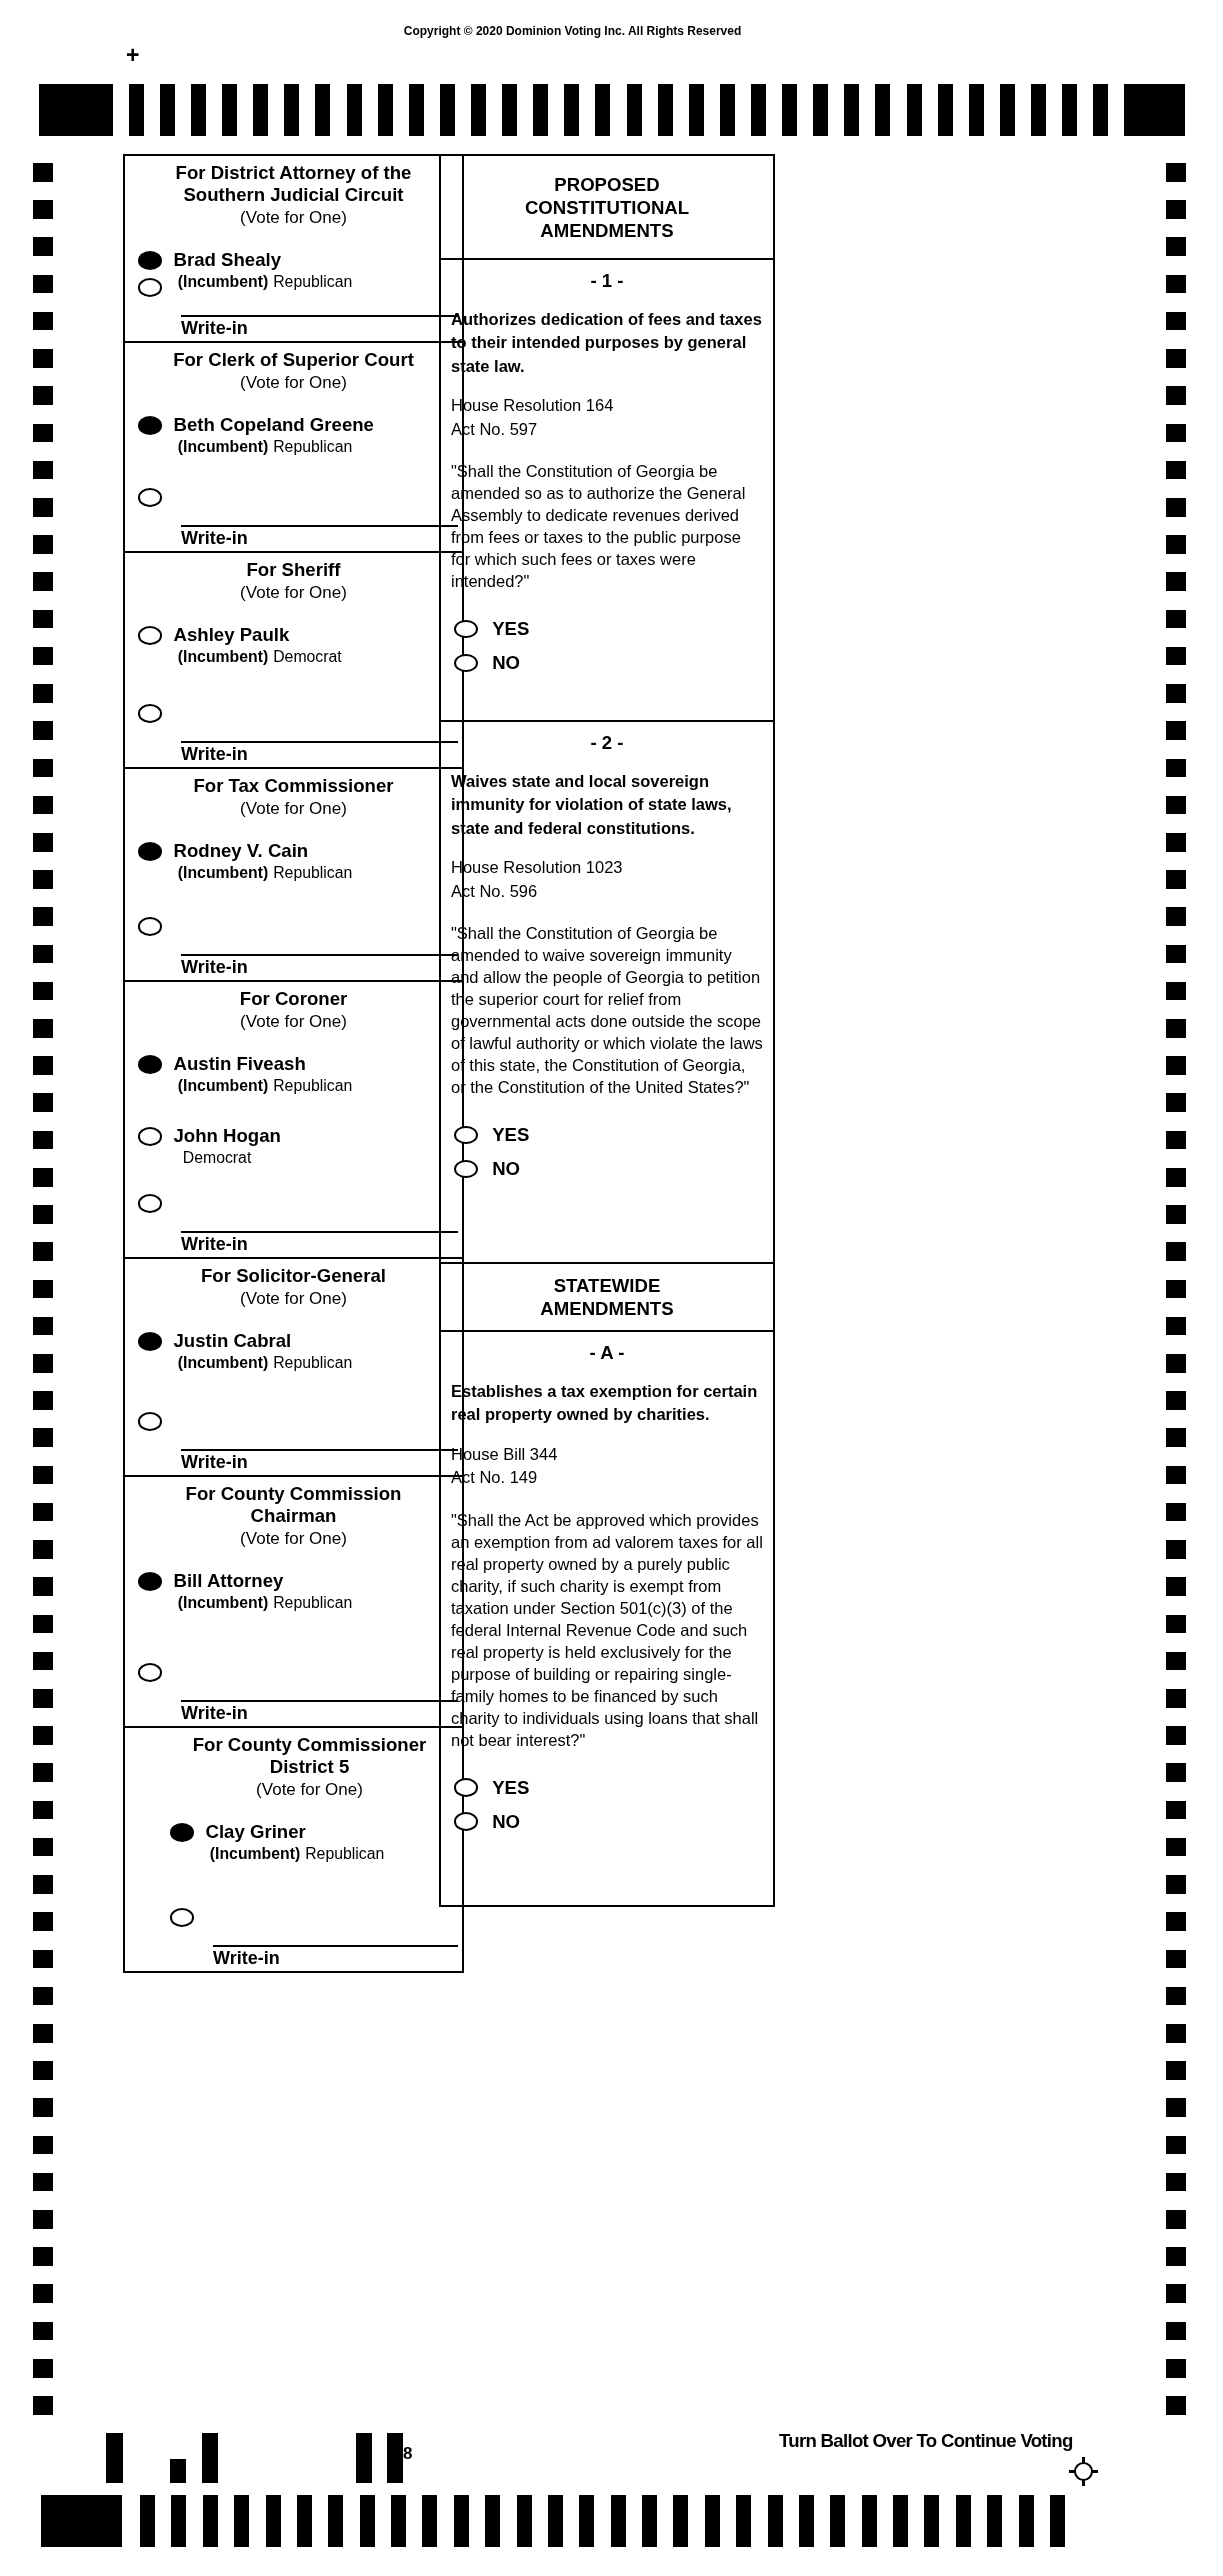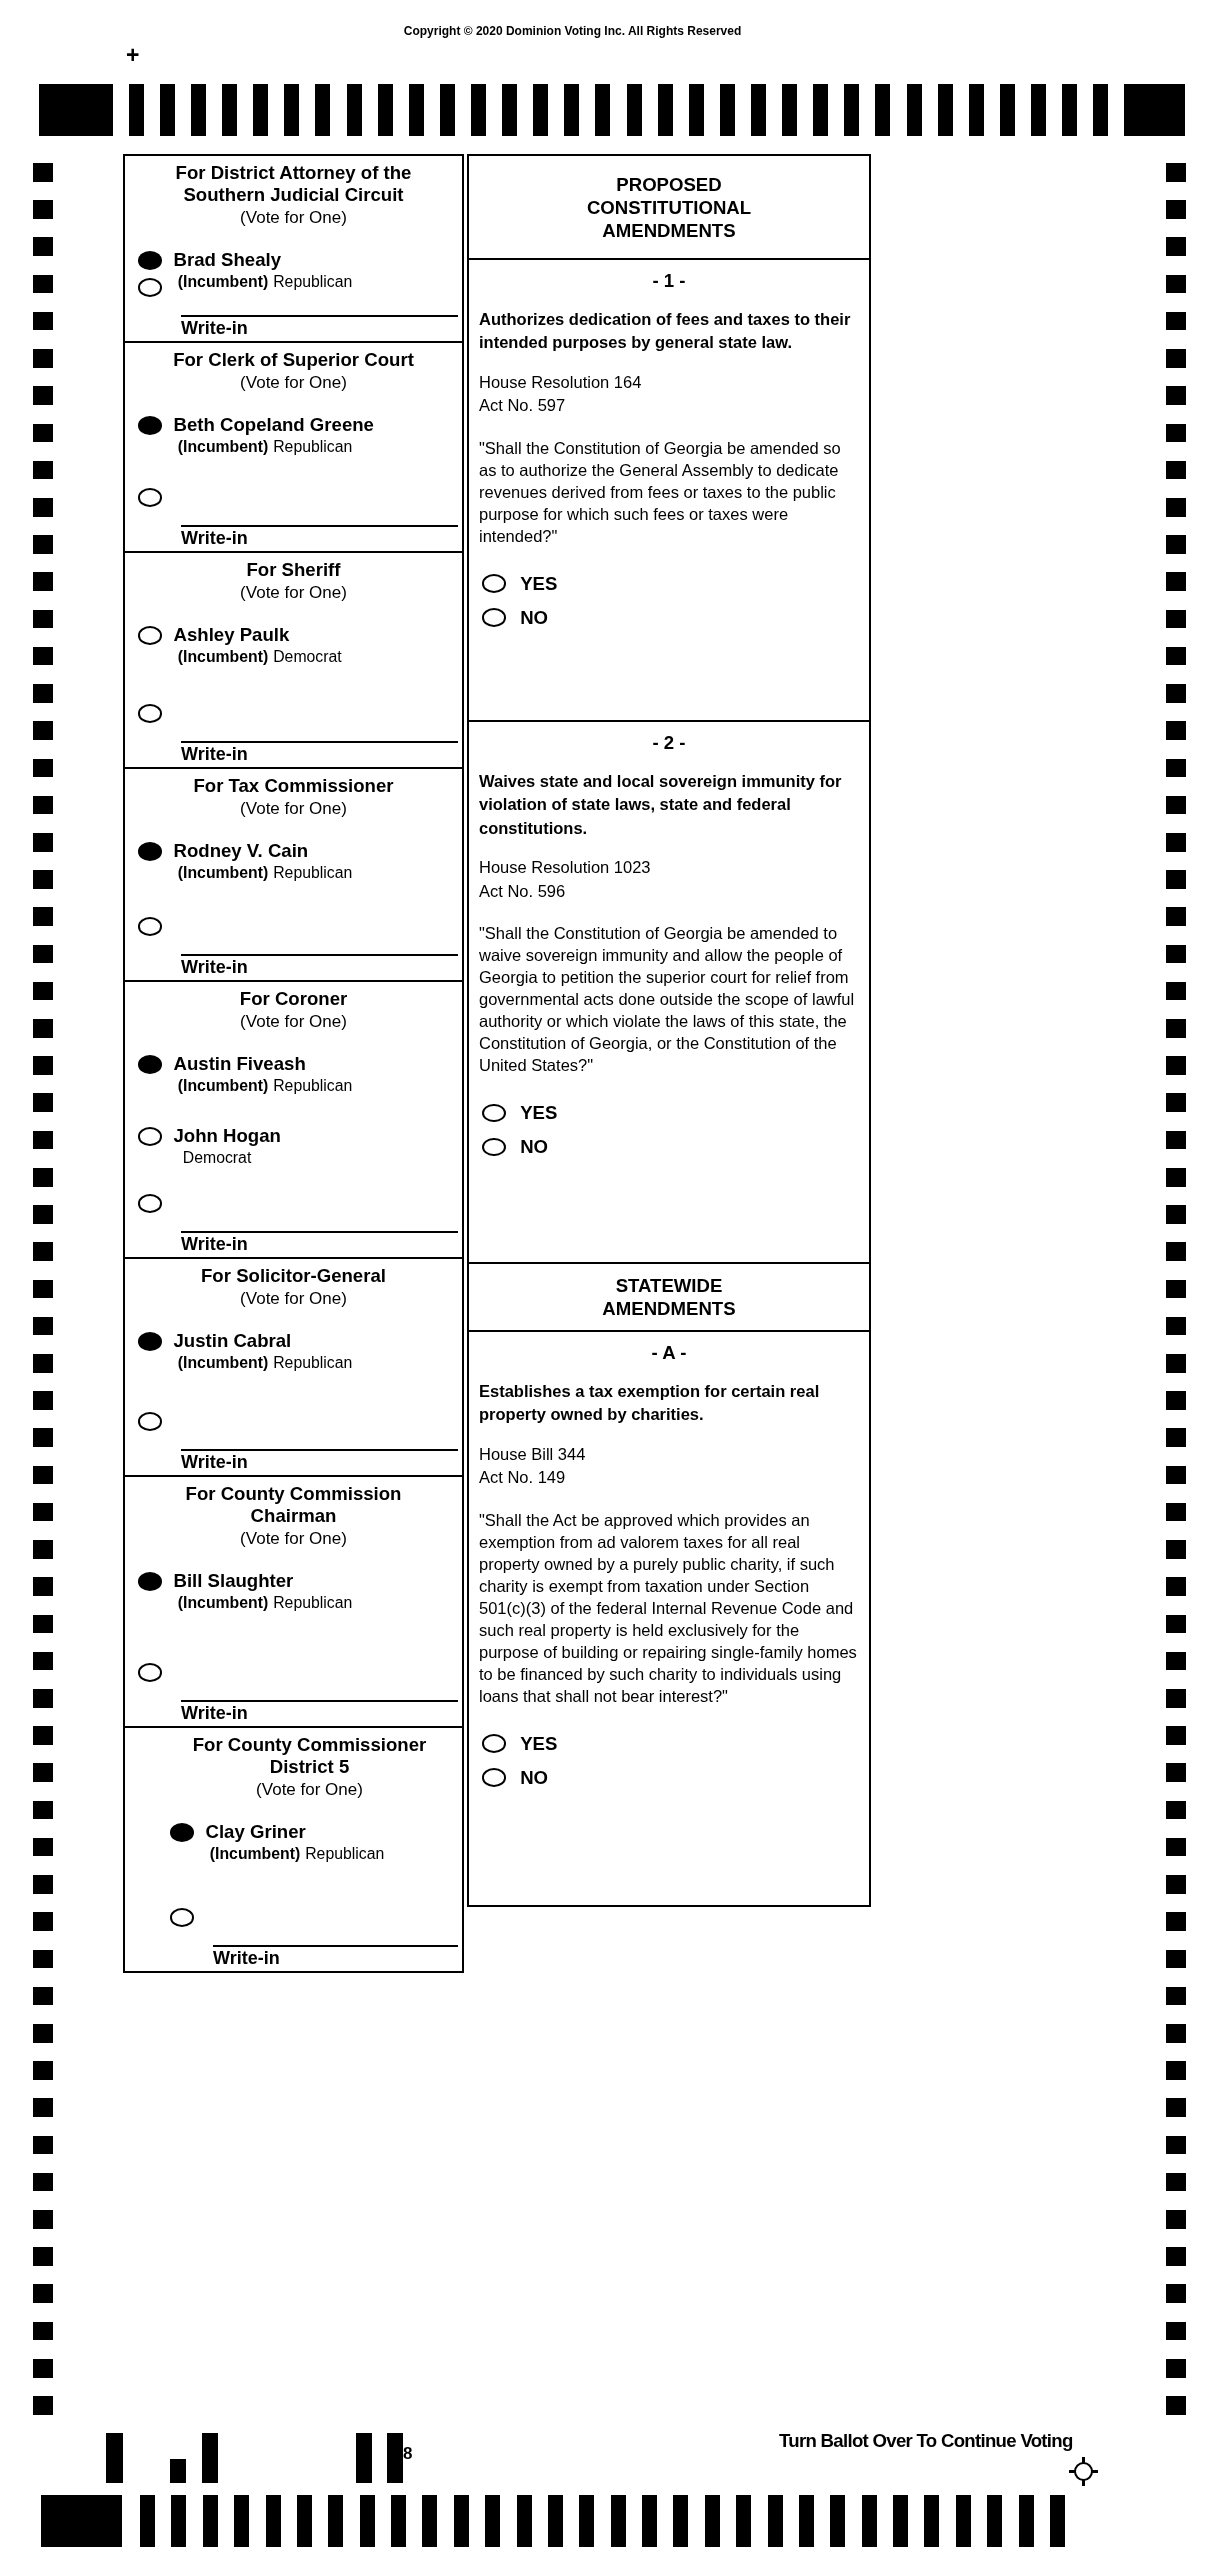--- a/index.html
+++ b/index.html
@@ -50,21 +50,21 @@
   .cand-info{margin-left:11.5px;}
   .cand-name{font-weight:bold;font-size:18.6px;line-height:21.5px;}
   .cand-party{font-size:15.8px;line-height:18.6px;margin-top:2.9px;padding-left:4.3px;}
   .cand-party .inc{font-weight:bold;}
   .cand-party .pp{margin-left:5px;}
   .writein-oval{position:absolute;left:13px;bottom:44px;}
   .writein{position:absolute;left:56px;right:4.3px;bottom:1.4px;border-top:2.1px solid #000;}
   .writein-label{font-weight:bold;font-size:18px;line-height:21.5px;padding-top:1.4px;}
 
   
-  .right-col{position:absolute;left:467px;top:154px;width:404px;border:2.1px solid #000;box-sizing:border-box;}
+  .right-col{position:absolute;left:439px;top:154px;width:336px;border:2.1px solid #000;box-sizing:border-box;}
   .mhead{height:104px;display:flex;flex-direction:column;justify-content:center;text-align:center;
          font-weight:bold;font-size:18.6px;line-height:23px;border-bottom:2.1px solid #000;box-sizing:border-box;}
   .refhead{height:68px;}
   .measure{position:relative;padding:0 10px;border-bottom:2.1px solid #000;box-sizing:border-box;overflow:hidden;}
   .m1{height:462px;} .m2{height:542px;} .mA{height:573px;border-bottom:none;}
   .mnum{text-align:center;font-weight:bold;font-size:18.6px;margin-top:10px;}
   .msummary{font-weight:bold;font-size:16.5px;line-height:23.6px;margin-top:15.8px;}
   .mrefs{font-size:16.5px;line-height:23.6px;margin-top:15.8px;}
   .mquestion{font-size:16.5px;line-height:22px;margin-top:18.6px;}
   .mopts{margin-top:20px;}
@@ -376,21 +376,21 @@
     <div class="contest c7">
       <div class="contest-title">
         <div>For County Commission</div>
         <div>Chairman</div>
       </div>
       <div class="contest-instr">(Vote for One)</div>
       <div class="cands">
         <div class="cand">
           <span class="oval" data-sel="true"></span>
           <div class="cand-info">
-            <div class="cand-name">Bill Slaughter</div>
+            <div class="cand-name">Bill Attorney</div>
             <div class="cand-party"><span class="inc">(Incumbent)</span><span class="pp">Republican</span></div>
           </div>
         </div>
       </div>
       <span class="oval writein-oval"></span>
       <div class="writein">
         <div class="writein-label">Write-in</div>
       </div>
     </div>
 

